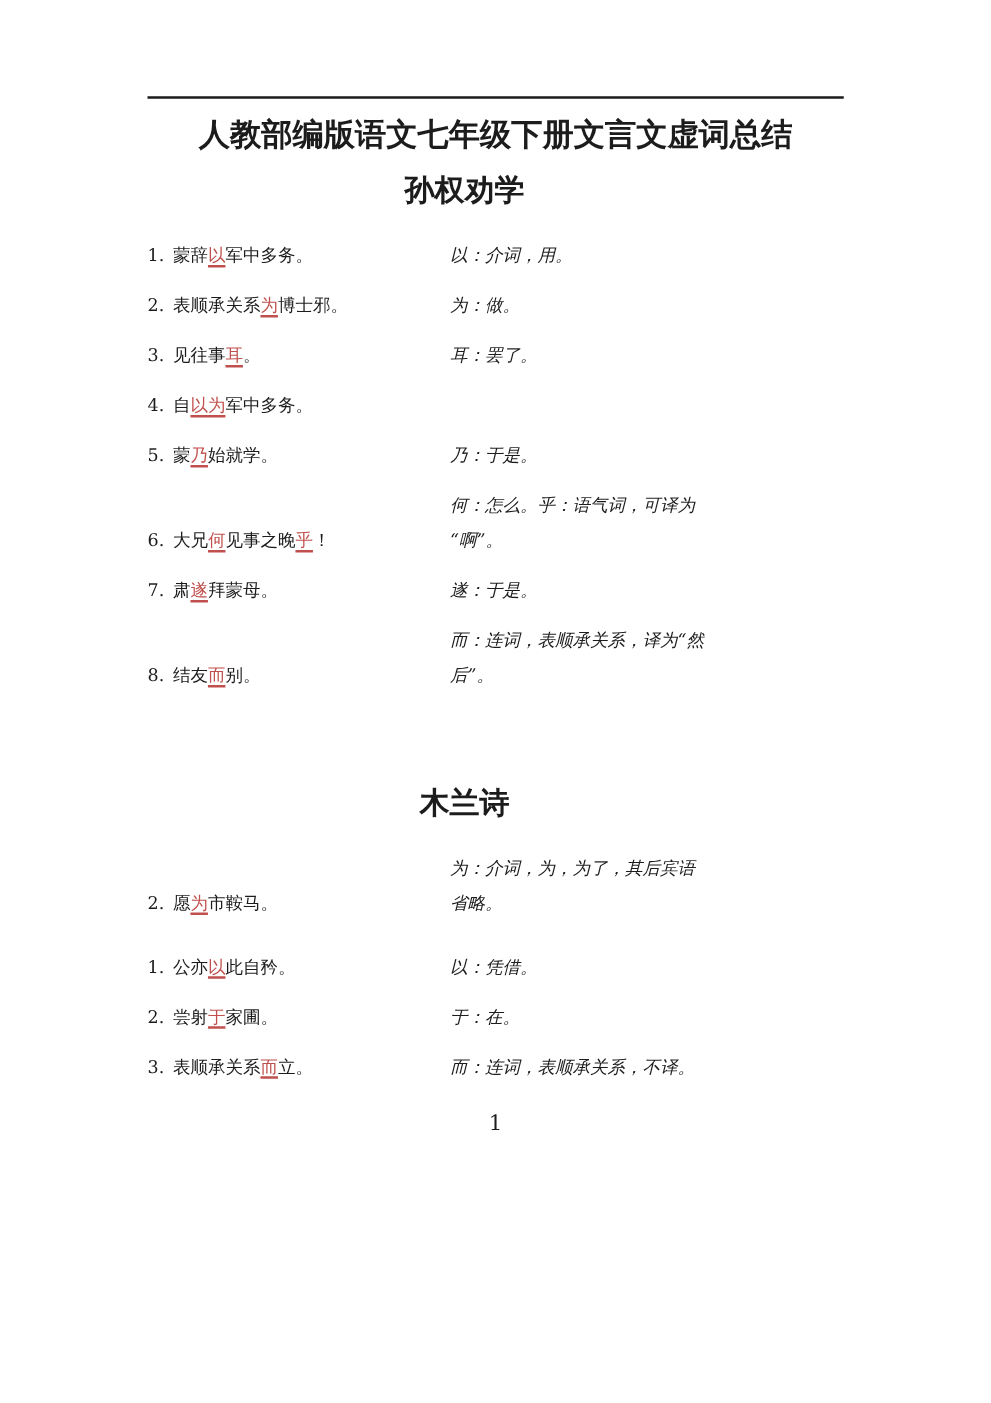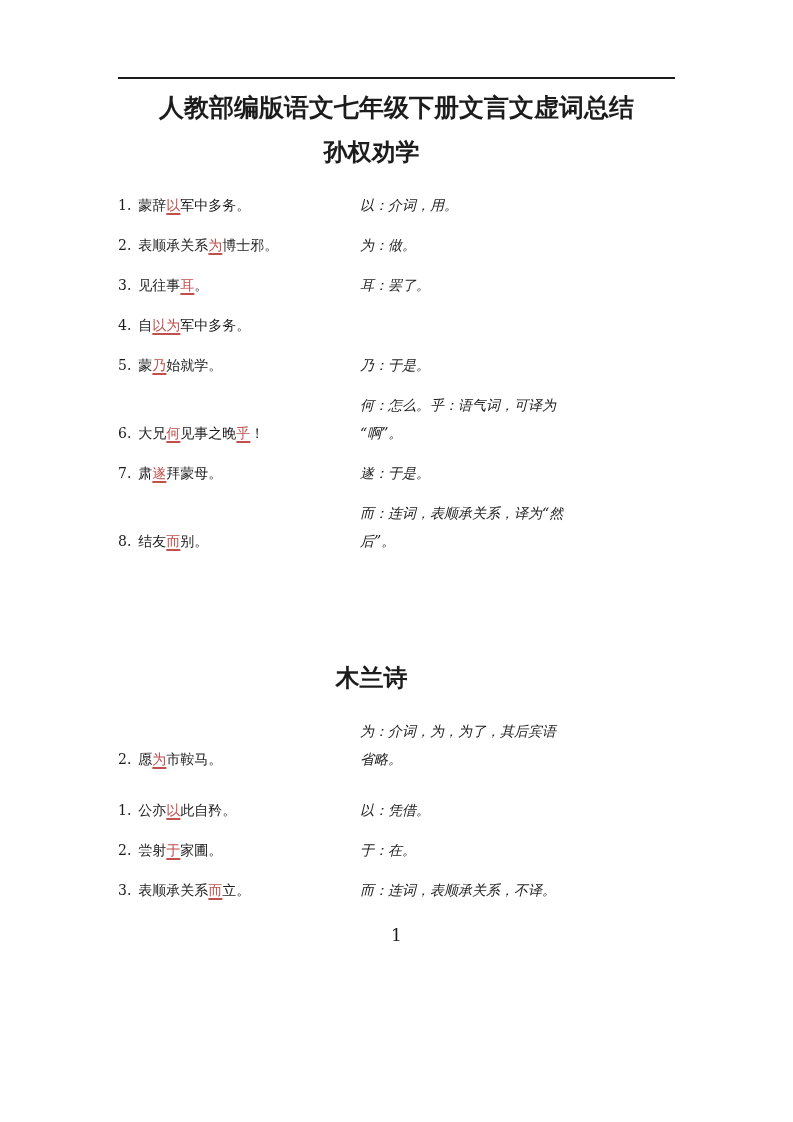--- a/index.html
+++ b/index.html
@@ -29,21 +29,21 @@
   .section-heading {
     font-size: 24px;
     line-height: 33px;
     font-weight: bold;
     text-align: center;
     margin: 0;
     position: relative;
     left: -25px;
   }
   section.sec-0 .section-heading { margin-top: 11px; }
-  section.sec-1 .section-heading { margin-top: 106px; }
+  section.sec-1 .section-heading { margin-top: 70px; }
   section.sec-2 .section-heading { margin-top: 37px; }
   .rows { margin-top: 23px; }
   .entry-row {
     display: flex;
     align-items: flex-end;
     font-size: 14px;
     line-height: 28px;
     margin-bottom: 12px;
   }
   .entry-sentence {

